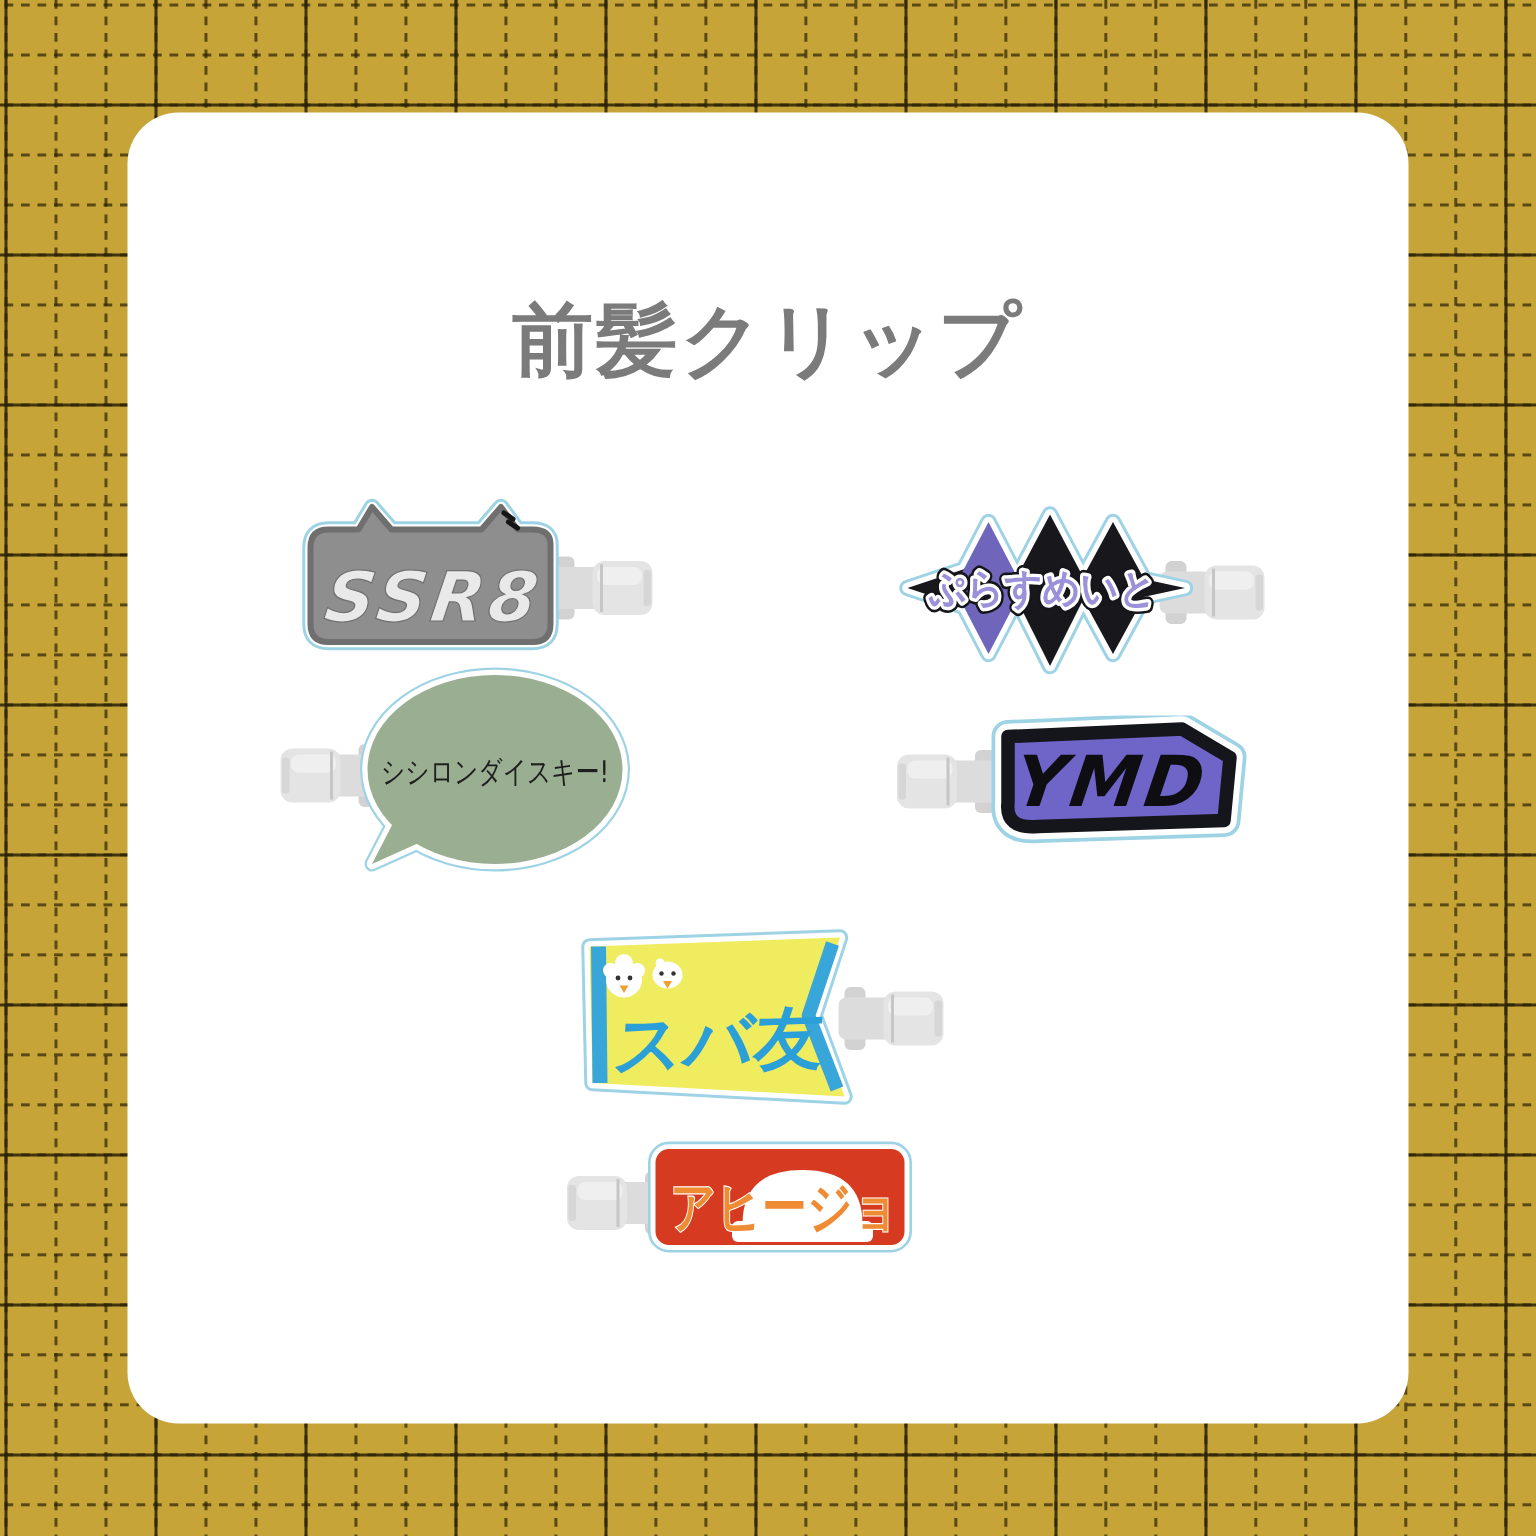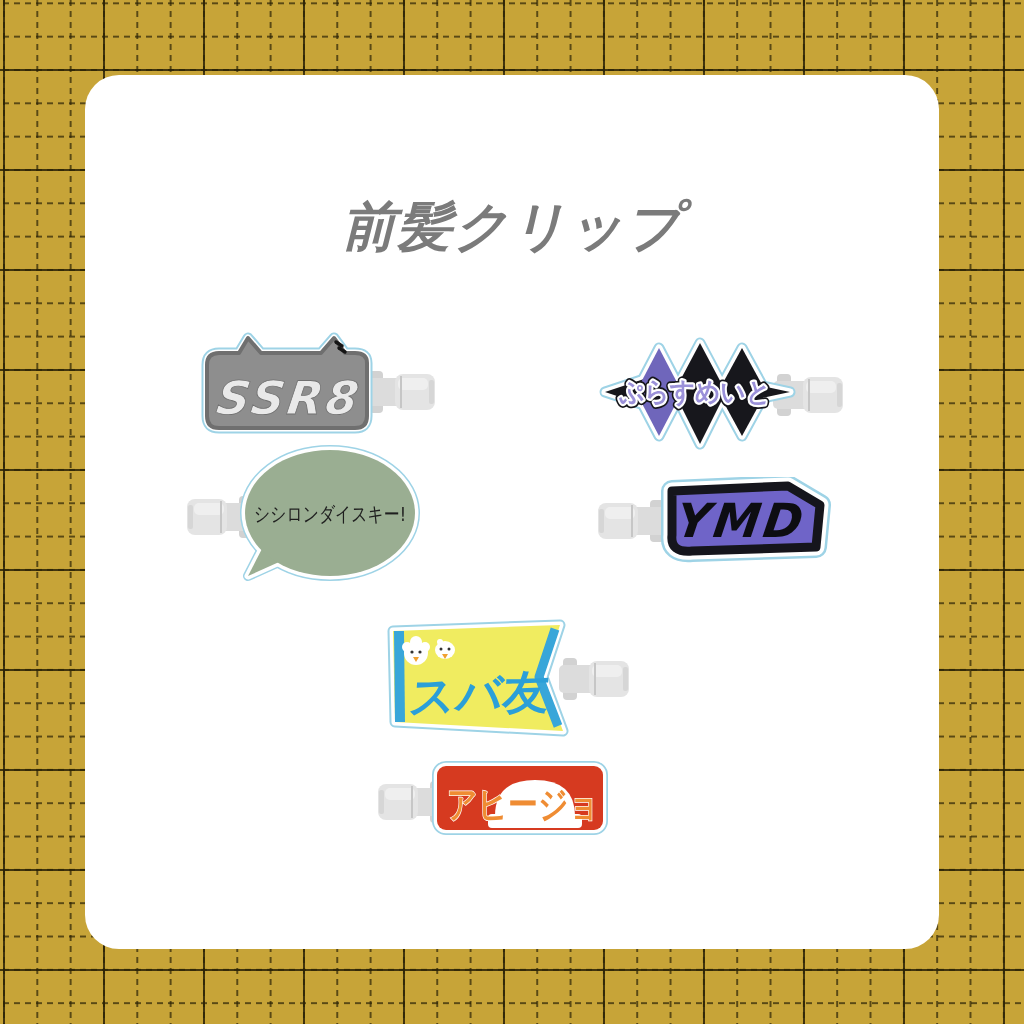--- a/index.html
+++ b/index.html
@@ -22,21 +22,21 @@
       11px 33.34px;
     background-position: 3px 0, 0 69px, 3px 0, 3px 69px;
   }
   .card{
     position:absolute;left:85px;top:75px;width:854px;height:874px;
     background:#ffffff;border-radius:34px;
   }
   .title{
     position:absolute;left:0;right:0;top:116px;margin:0;
     text-align:center;font-size:54px;font-weight:bold;
-    color:#7b7b7b;letter-spacing:2px;font-style:italic;
+    color:#7b7b7b;letter-spacing:2px;
   }
   .clip-item{position:absolute;}
   svg text{font-family:"DejaVu Sans","Liberation Sans",sans-serif;}
 </style>
 </head>
 <body>
 
 <div class="stage">
 
   <svg width="0" height="0" style="position:absolute" aria-hidden="true">

